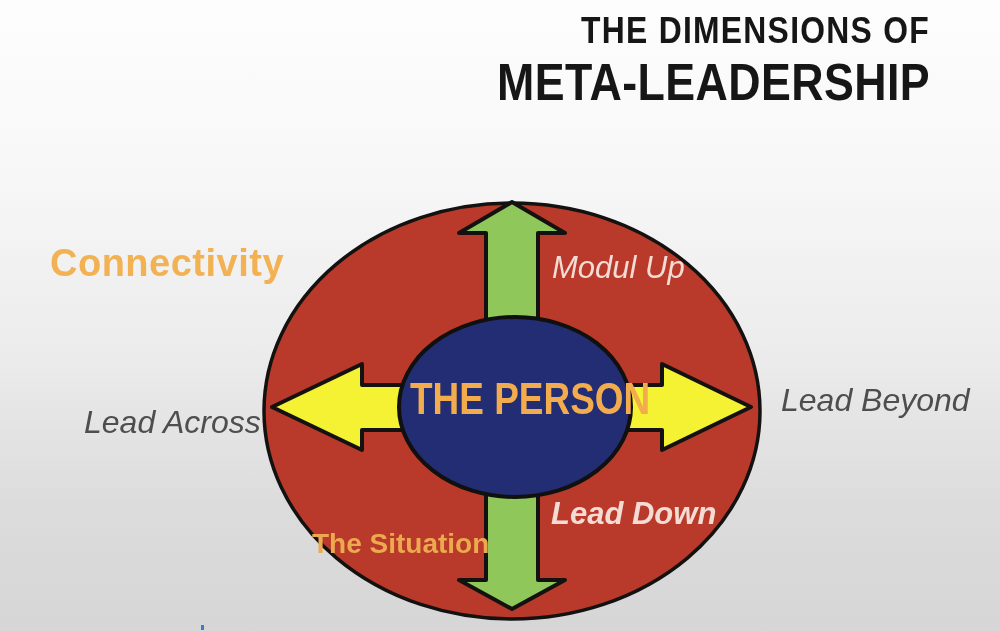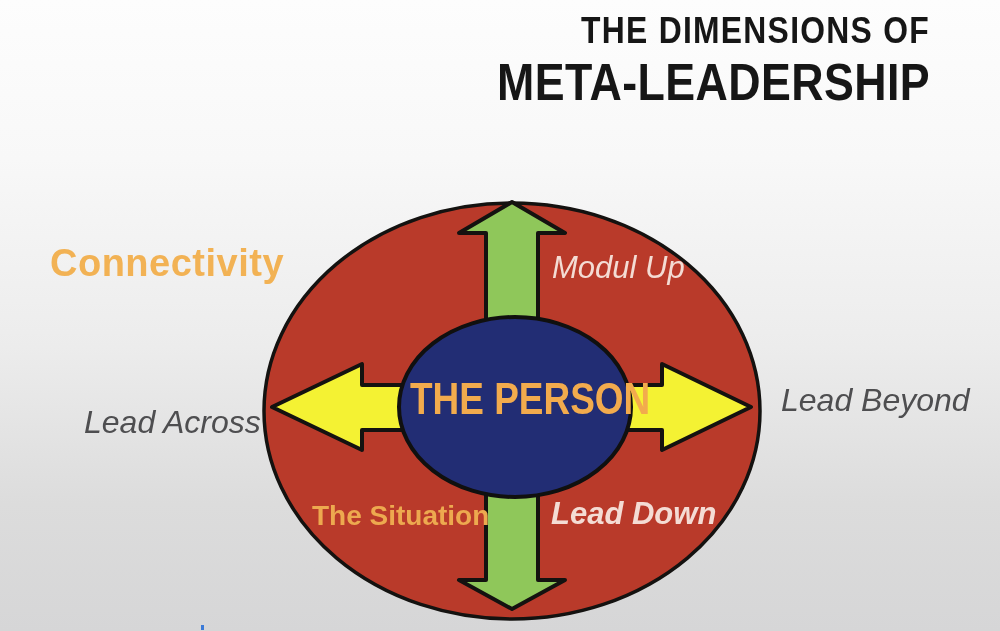--- a/index.html
+++ b/index.html
@@ -66,20 +66,21 @@
   .lbl-gold-bold {
     font-weight: bold;
     font-size: 38px;
     letter-spacing: 0.5px;
     color: #f2b254;
   }
   .lbl-situation {
     font-weight: bold;
     font-size: 28px;
     color: #eda94f;
+    margin-top: 28px;
   }
   .lbl-modul {
     font-weight: bold;
     font-size: 33px;
     color: #ffffff;
     text-shadow: 0 2px 3px rgba(10,10,40,0.55);
     text-align: center;
     left: 430px;
     width: 180px;
     top: 341px;

